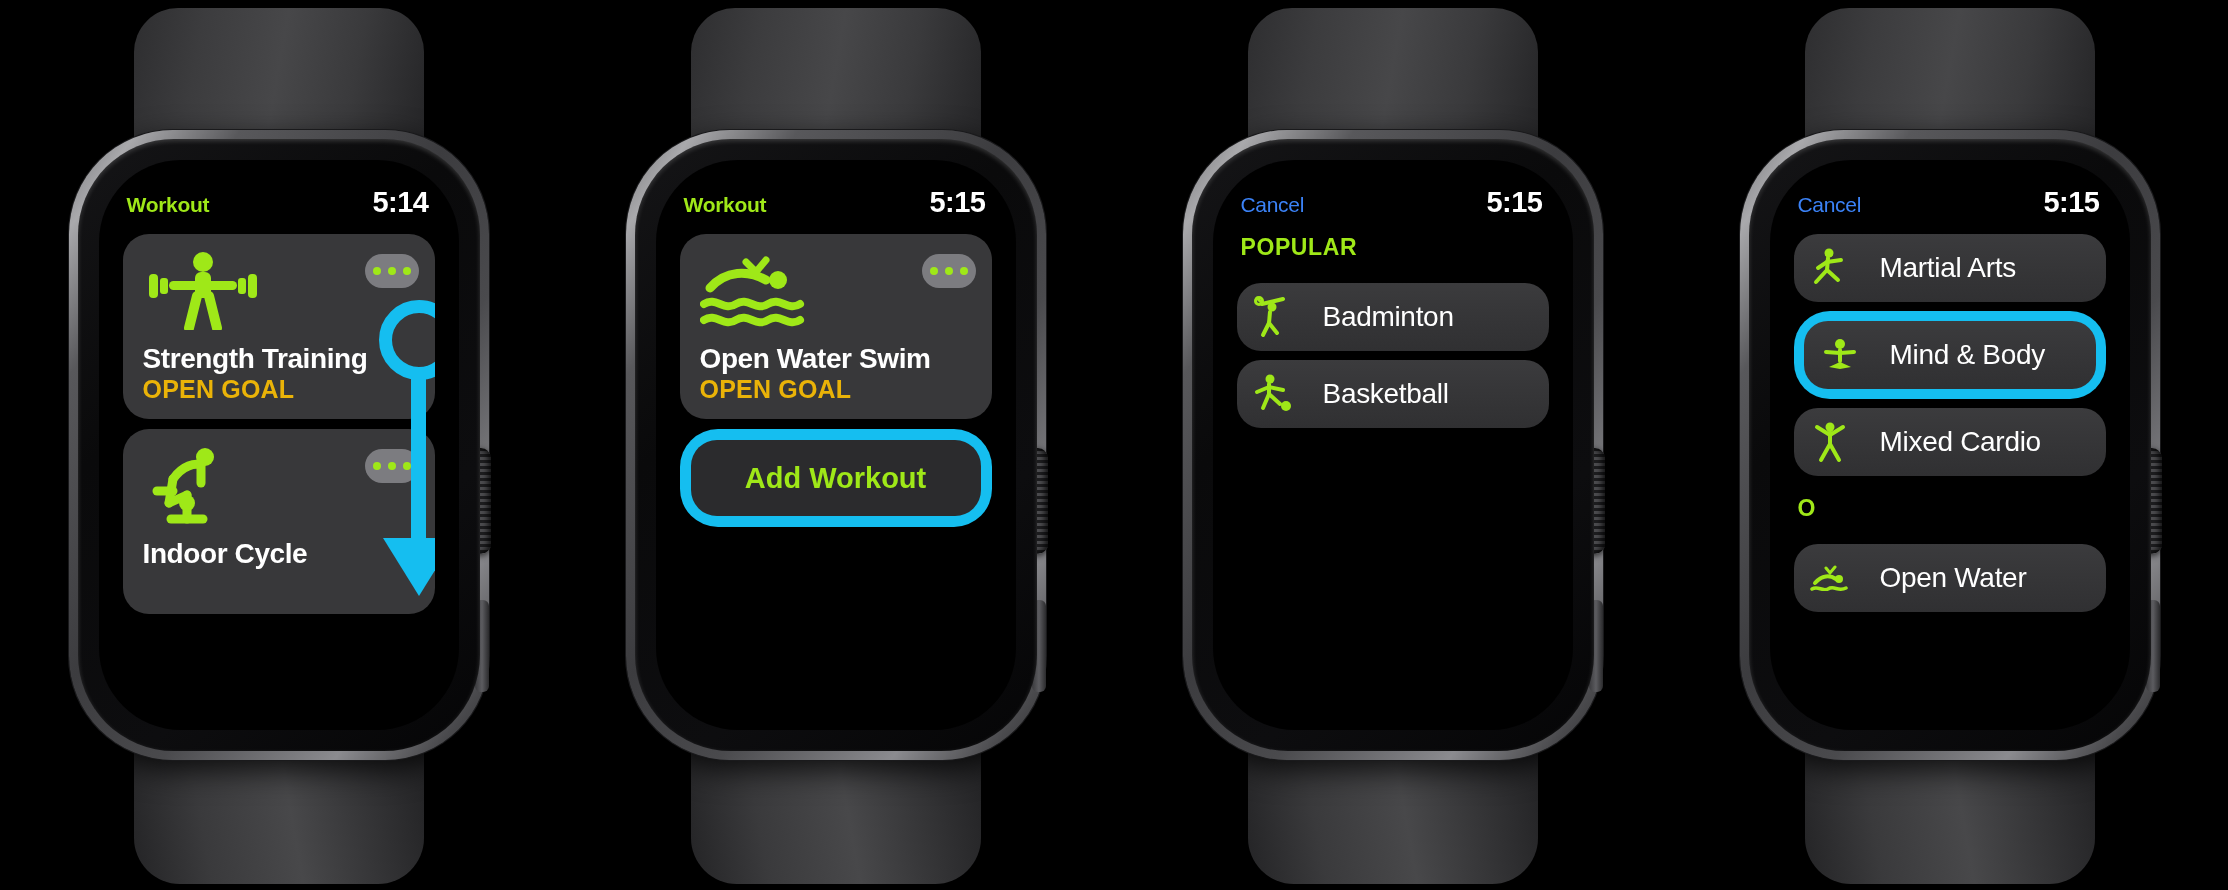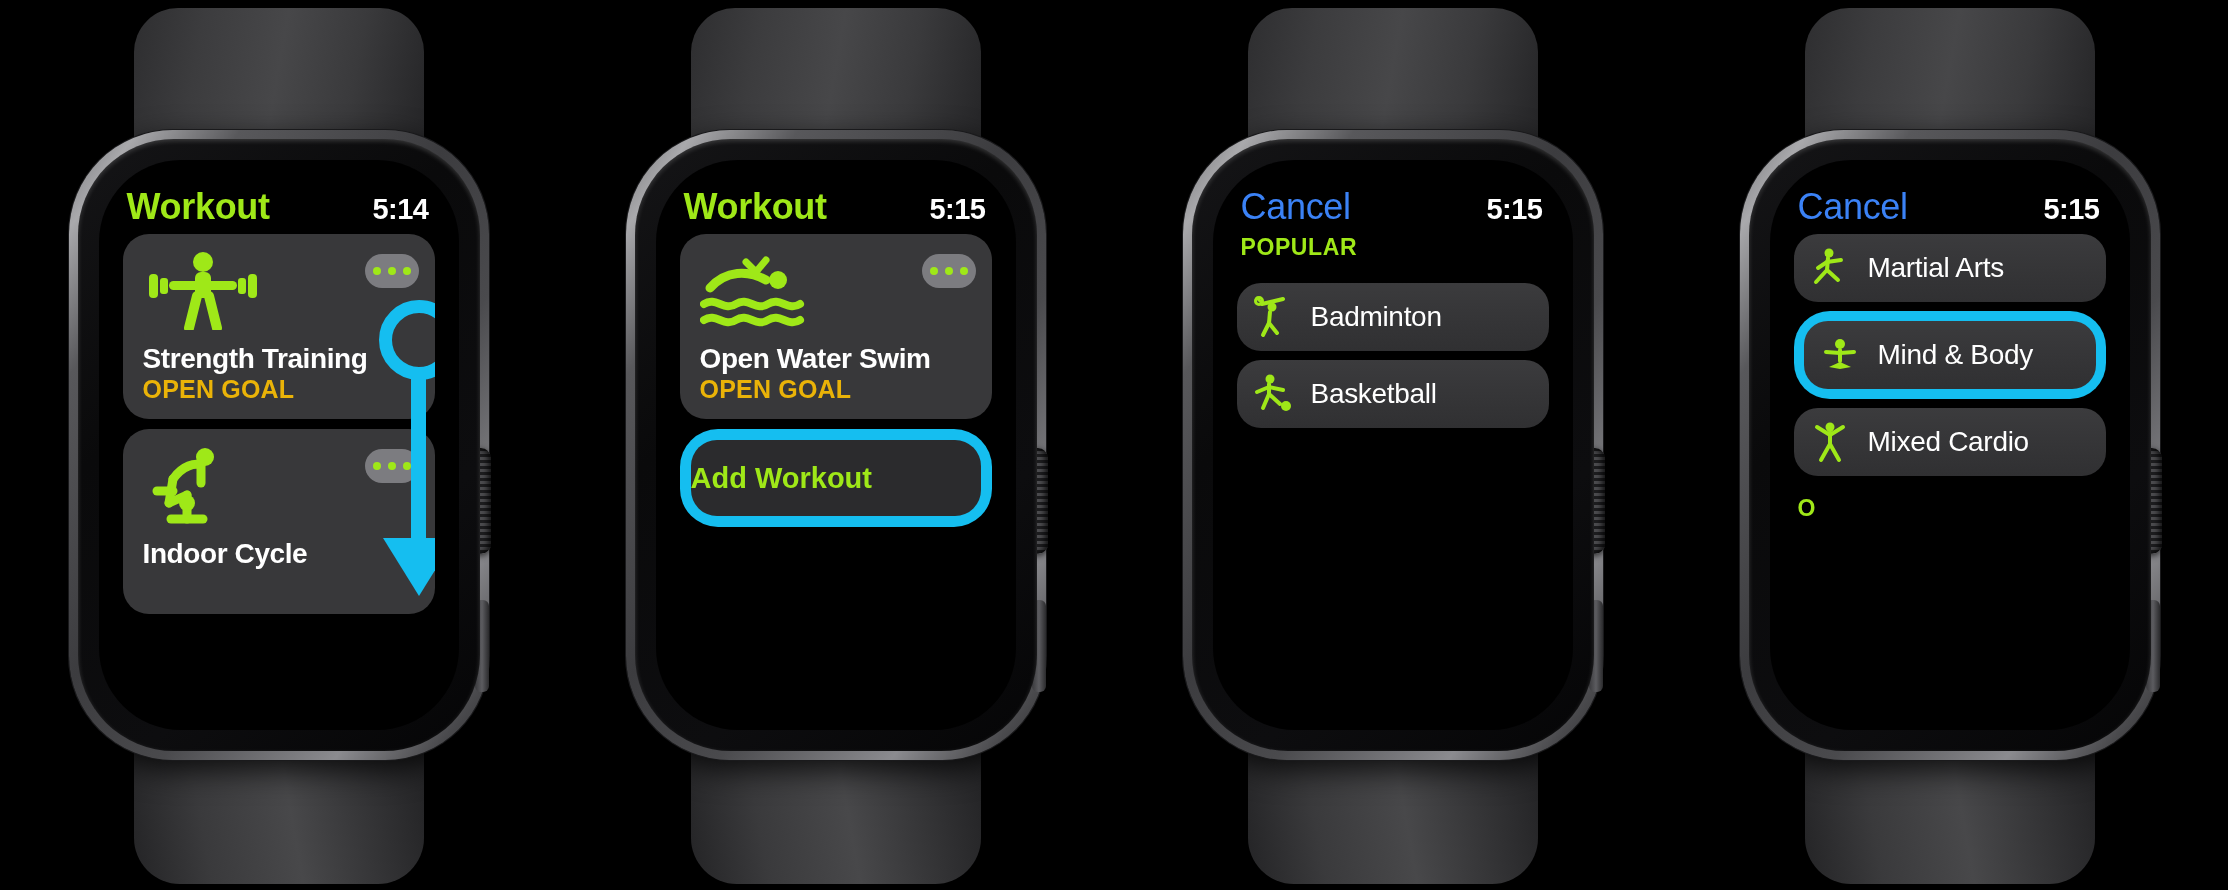--- a/index.html
+++ b/index.html
@@ -112,21 +112,21 @@
     border-radius:6px;
     background:linear-gradient(90deg,#3a3a3d,#5c5c60,#2a2a2c);
   }
 
   
   .statusbar{
     display:flex; align-items:baseline; justify-content:space-between;
     padding:0 6px 0 4px;
     height:38px;
   }
-  .status-title{ font-size:36px; font-weight:700; letter-spacing:-.3px; }
+  .status-title{ font-size:21px; font-weight:700; letter-spacing:-.3px; }
   .status-title.green{ color:#9FE818; }
   .status-title.grey{ color:#3b82f6; font-weight:500; }
   .status-time{ font-size:29px; font-weight:700; color:#fff; letter-spacing:-.5px; }
 
   
   .cards{ margin-top:10px; }
   .wcard{
     position:relative;
     background:#38383a;
     border-radius:26px;
@@ -141,37 +141,37 @@
   }
   .wcard .ellipsis i{ width:8px;height:8px;border-radius:50%;background:#9FE818;display:block;}
   .wcard .wicon{ height:78px; margin-bottom:14px; }
   .wcard .wname{ font-size:28px; font-weight:700; color:#fff; letter-spacing:-.4px; line-height:1.05;}
   .wcard .wgoal{ font-size:25px; font-weight:700; color:#eab308; letter-spacing:.2px; margin-top:2px;}
 
   .addbtn{
     background:#2b2b2d;
     border-radius:26px;
     height:76px;
-    display:flex;align-items:center;justify-content:flex-start;
+    display:flex;align-items:center;justify-content:center;
     color:#9FE818; font-size:29px; font-weight:600;
   }
   .addwrap{
     background:#15BEF0;
     border-radius:38px;
     padding:11px;
     margin-top:4px;
   }
 
   
   .sectionhdr{
     color:#9FE818; font-size:23px; font-weight:600; letter-spacing:.6px;
     padding:10px 4px 22px 4px;
   }
   .row{
-    display:flex;align-items:center;gap:18px;
+    display:flex;align-items:center;gap:30px;
     background:#353537;
     border-radius:24px;
     height:68px;
     padding:0 16px;
     margin-bottom:9px;
     background-image:linear-gradient(180deg,#3b3b3d,#303032);
   }
   .row .rlabel{ font-size:28px; color:#fff; font-weight:500; letter-spacing:-.3px;}
   .row .ricon{ width:40px; height:44px; flex:0 0 40px; display:flex;align-items:center;justify-content:center;}
   .rowwrap-hl{
@@ -476,20 +476,33 @@
                       <path d="M20 24 L11 40"></path>
                       <path d="M20 24 L29 40"></path>
                     </g>
                   </svg>
                 </span>
                 <span class="rlabel">Mixed Cardio</span>
               </div>
 
               <div class="sectionhdr">O</div>
 
+              <div class="row">
+                <span class="ricon">
+                  <svg width="40" height="26" viewBox="0 0 40 26">
+                    <g stroke="#9FE818" fill="none" stroke-width="4" stroke-linecap="round">
+                      <circle cx="29" cy="14" r="4" fill="#9FE818" stroke="none"></circle>
+                      <path d="M5 18 C12 10 20 10 26 14"></path>
+                      <path d="M16 3 L20 8 L25 2" stroke-width="3"></path>
+                      <path d="M2 24 C8 20 12 27 18 24 C24 20 28 27 36 23" stroke-width="3.5"></path>
+                    </g>
+                  </svg>
+                </span>
+                <span class="rlabel">Open Water</span>
+              </div>
 
             </div>
           </div>
         </div>
       </div>
     </div>
   </div>
 
 </div>
 

